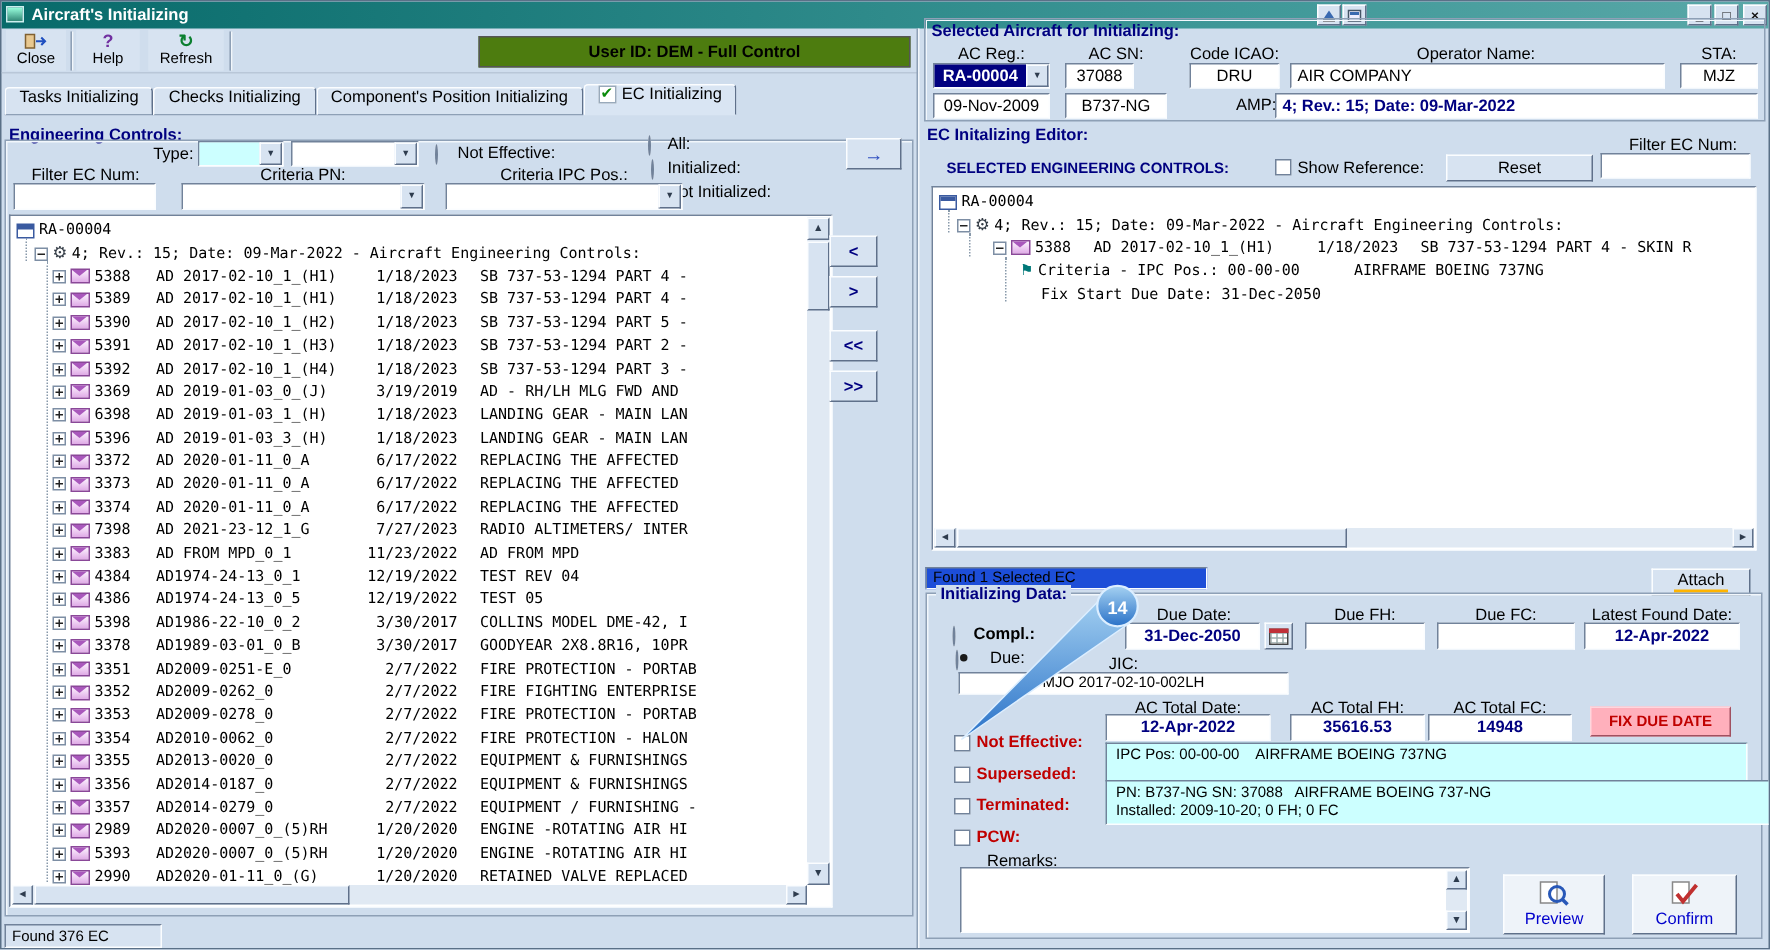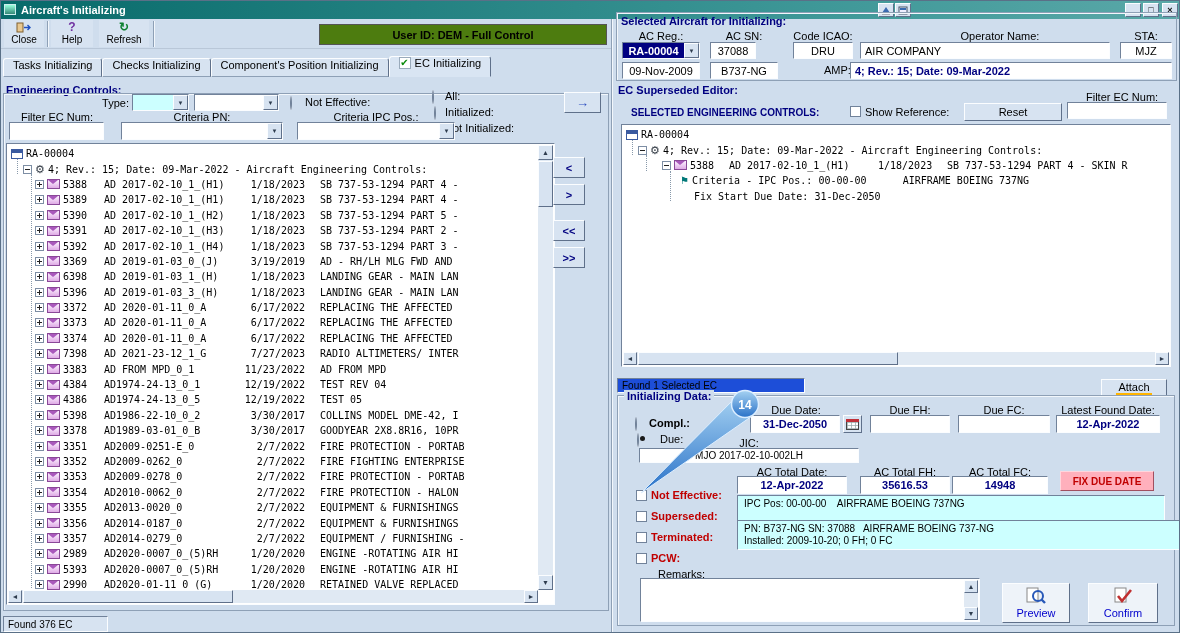--- a/index.html
+++ b/index.html
@@ -115,21 +115,21 @@
     <div class="abs navy" style="left:4px;top:2px">Selected Aircraft for Initializing:</div>
     <div class="abs lbl ctr" style="left:5px;top:17px;width:78px">AC Reg.:</div>
     <div class="abs sunken" style="left:5px;top:29px;width:78px;height:17px;display:flex">
       <span class="fld" style="flex:1;background:#000080;color:#fff;font-weight:bold">RA-00004</span>
       <span class="combo-arrow">▼</span>
     </div>
     <div class="abs lbl ctr" style="left:93px;top:17px;width:68px">AC SN:</div>
     <div class="abs sunken fld" style="left:93px;top:29px;width:46px;height:17px">37088</div>
     <div class="abs lbl ctr" style="left:172px;top:17px;width:68px">Code ICAO:</div>
     <div class="abs sunken fld" style="left:176px;top:29px;width:60px;height:17px">DRU</div>
-    <div class="abs lbl ctr" style="left:258px;top:17px;width:250px">Operator Name:</div>
+    <div class="abs lbl ctr" style="left:242px;top:17px;width:250px">Operator Name:</div>
     <div class="abs sunken fldl" style="left:243px;top:29px;width:250px;height:17px">AIR COMPANY</div>
     <div class="abs lbl ctr" style="left:503px;top:17px;width:52px">STA:</div>
     <div class="abs sunken fld" style="left:503px;top:29px;width:52px;height:17px">MJZ</div>
     <div class="abs sunken fld" style="left:5px;top:49px;width:78px;height:17px">09-Nov-2009</div>
     <div class="abs sunken fld" style="left:93px;top:49px;width:68px;height:17px">B737-NG</div>
     <div class="abs lbl" style="left:207px;top:51px">AMP:</div>
     <div class="abs sunken fldl navy" style="left:233px;top:49px;width:322px;height:17px">4; Rev.: 15; Date: 09-Mar-2022</div>
   </div>
 
   
@@ -470,21 +470,21 @@
   
   <div class="abs btn raised" style="left:563px;top:91px;width:37px;height:21px">
     <span style="color:#3050c0;font-weight:bold;font-size:13px">→</span>
   </div>
   <div class="abs btn raised navy" style="left:552px;top:156px;width:32px;height:21px">&lt;</div>
   <div class="abs btn raised navy" style="left:552px;top:183px;width:32px;height:21px">&gt;</div>
   <div class="abs btn raised navy" style="left:552px;top:219px;width:32px;height:21px">&lt;&lt;</div>
   <div class="abs btn raised navy" style="left:552px;top:246px;width:32px;height:21px">&gt;&gt;</div>
 
   
-  <div class="abs navy" style="left:617px;top:83px">EC Superseded Editor:</div>
+  <div class="abs navy" style="left:617px;top:83px">EC Initalizing Editor:</div>
 
   <div class="abs navy" style="left:630px;top:106px;font-size:10px">SELECTED ENGINEERING CONTROLS:</div>
   <span class="abs cb" style="left:849px;top:105px"></span>
   <span class="abs lbl" style="left:864px;top:105px">Show Reference:</span>
   <div class="abs btn raised" style="left:963px;top:102px;width:98px;height:18px">Reset</div>
   <div class="abs lbl" style="left:1085px;top:90px">Filter EC Num:</div>
   <input class="abs sunken" style="left: 1066px; top: 101px; width: 100px; height: 17px; font: 11px &quot;Liberation Sans&quot;, sans-serif; padding: 0px 3px;">
 
   
   <div class="abs sunken" style="left:620px;top:123px;width:550px;height:243px">

